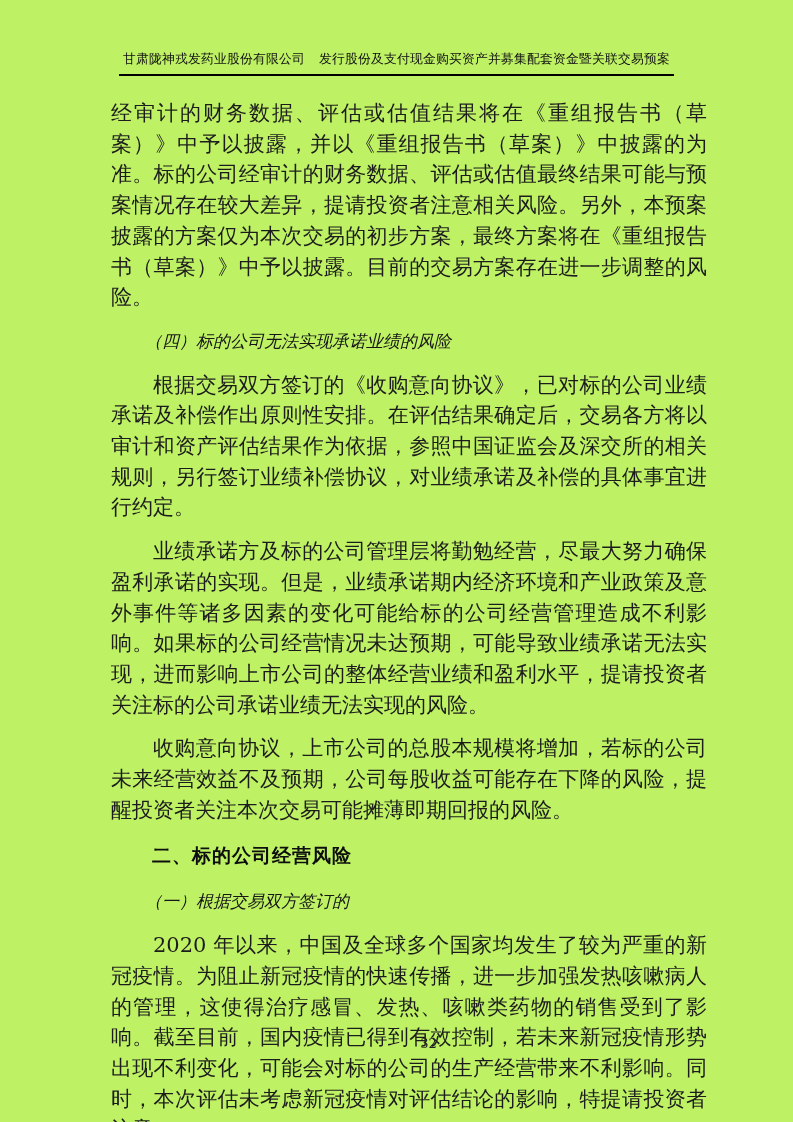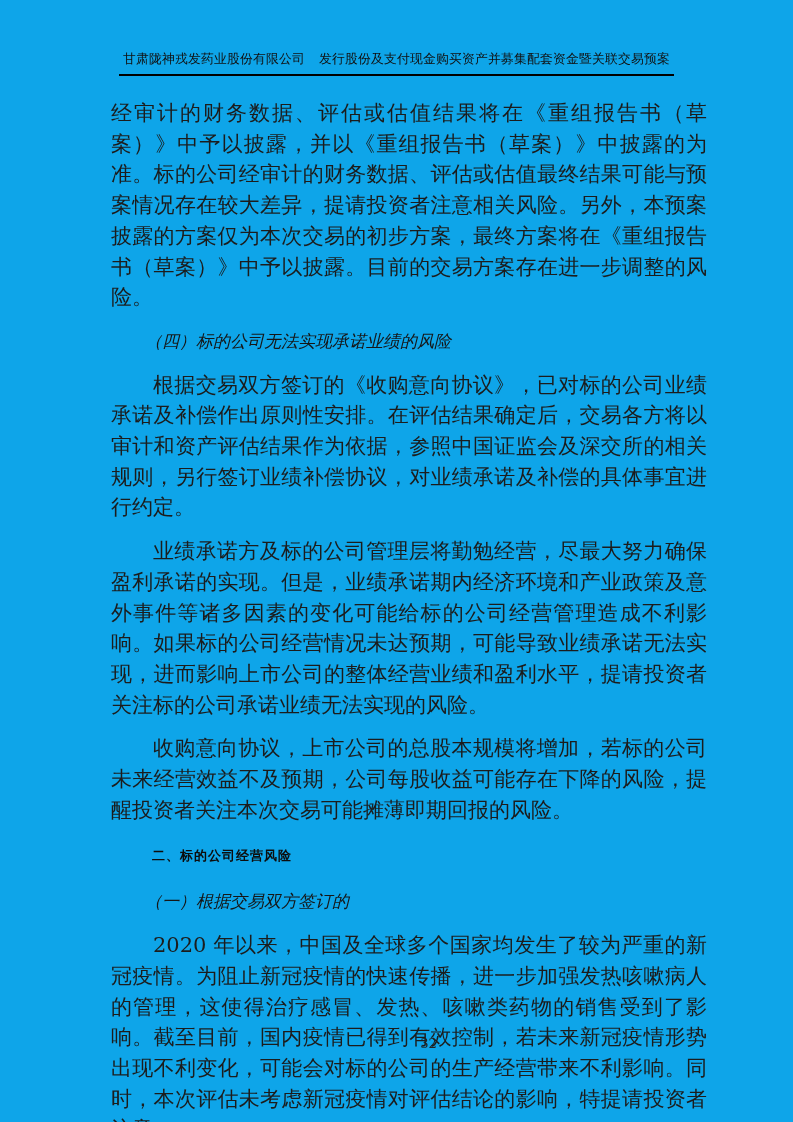--- a/index.html
+++ b/index.html
@@ -7,21 +7,21 @@
     padding: 0;
     width: 793px;
     height: 1122px;
     background: #ffffff;
     overflow: hidden;
   }
   .page {
     position: relative;
     width: 793px;
     height: 1122px;
-    background: #0ea5e9;
+    background: #bef264;
     font-family: "DejaVu Serif", "Liberation Serif", serif;
     color: #1c1c1c;
   }
   
   .doc-header {
     position: absolute;
     top: 48px;
     left: 0;
     width: 100%;
     text-align: center;
@@ -58,21 +58,21 @@
     margin: 13px 0;
     font-size: 17px;
     line-height: 30.7px;
     text-indent: 2em;
     font-weight: normal;
     color: #161616;
     font-style: italic;
   }
   .section-heading {
     margin: 14px 0;
-    font-size: 13px;
+    font-size: 19px;
     line-height: 33px;
     font-weight: bold;
     font-family: "DejaVu Sans", "Liberation Sans", sans-serif;
     text-indent: 41px;
     color: #0d0d0d;
     letter-spacing: 1px;
   }
   
   .doc-footer {
     position: absolute;

